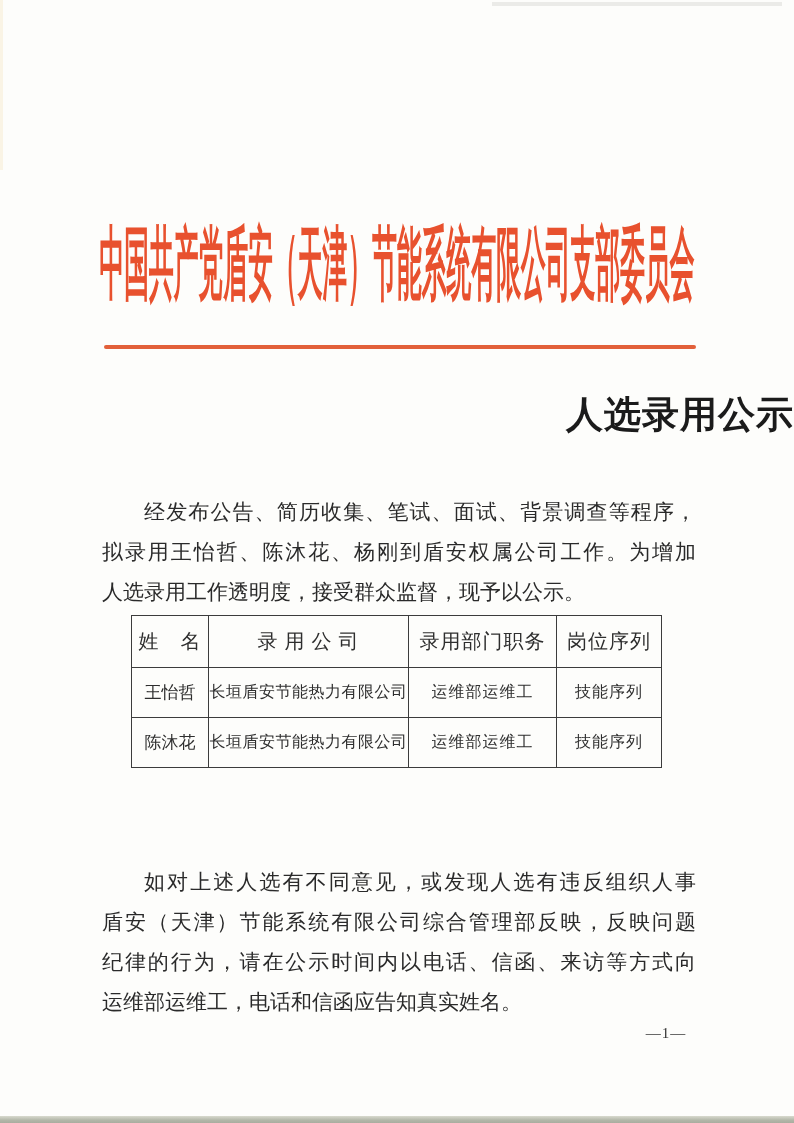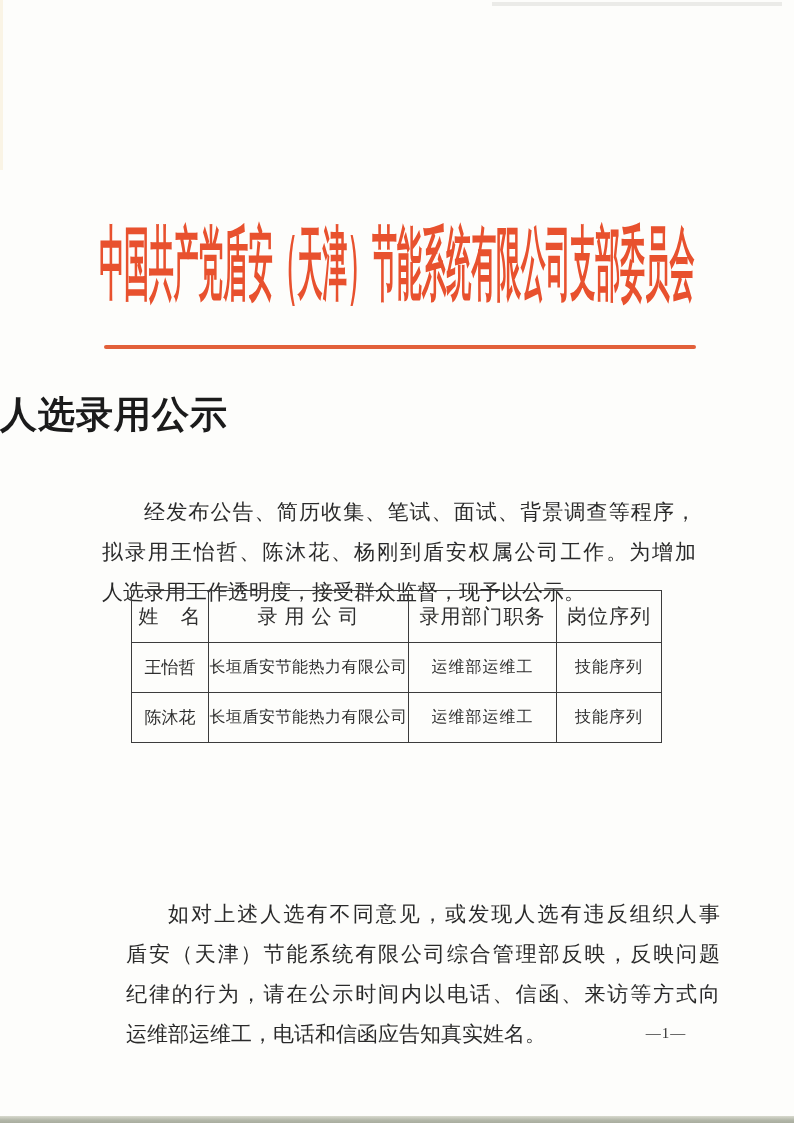--- a/index.html
+++ b/index.html
@@ -51,50 +51,50 @@
     top: 345px; left: 104px;
     width: 592px; height: 4px;
     background: var(--rule-red, #e2603a);
     border-radius: 2px;
   }
 
   
   .doc-title {
     position: absolute;
     top: 394px; left: 0; width: 100%;
-    text-align: left;
+    text-align: right;
     font-size: 37px;
     line-height: 42px;
     font-weight: bold;
     letter-spacing: 1px;
     color: var(--text-black, #1b1b1b);
   }
 
   
   .body-para {
     position: absolute;
     left: 102px;
     width: 594px;
     font-size: 21px;
     line-height: 40px;
     color: var(--body-text, #2a2a2a);
   }
   .para1 { top: 492px; }
-  .para2 { top: 894px; margin-left: 24px; }
+  .para2 { top: 862px; }
   .body-line {
     text-align: justify;
     text-align-last: justify;
   }
   .body-line.first { text-indent: 42px; }
   .body-line.last { text-align-last: left; }
 
   
   .recruit-table {
     position: absolute;
-    top: 590px; left: 131px;
+    top: 615px; left: 131px;
     border-collapse: collapse;
     table-layout: fixed;
     color: var(--table-text, #2e2e2e);
   }
   .recruit-table td, .recruit-table th {
     border: 1.5px solid var(--table-border, #3c3c3c);
     text-align: center;
     vertical-align: middle;
     font-weight: normal;
     overflow: hidden;

